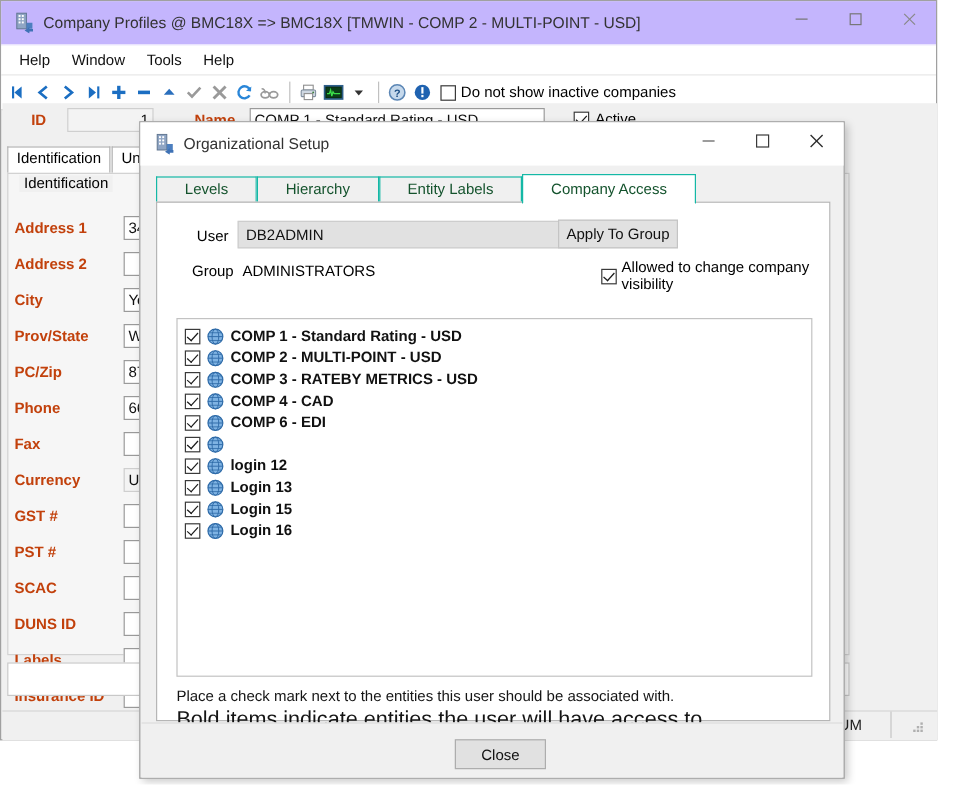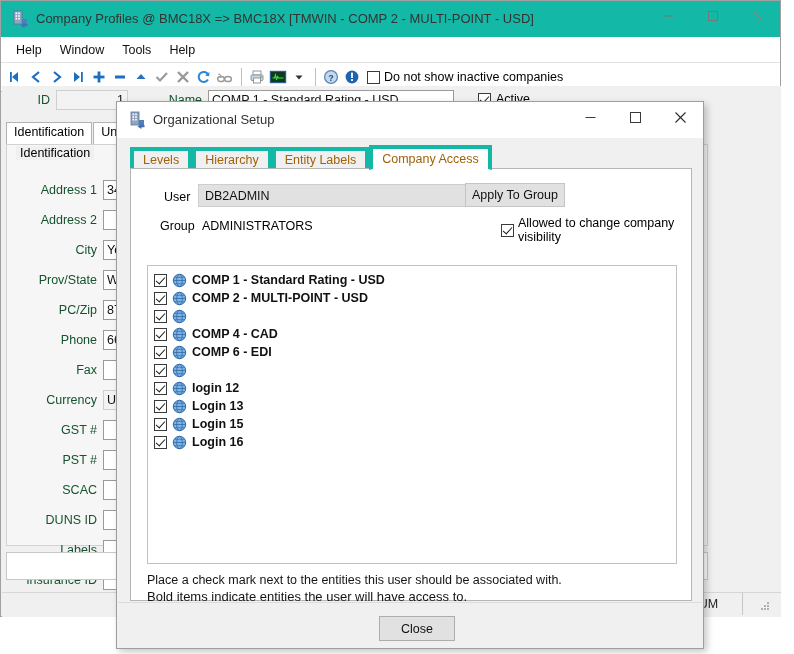--- a/index.html
+++ b/index.html
@@ -24,21 +24,21 @@
     left: 0; top: 0;
     width: 781px;
     height: 617px;
     background: #f0f0f0;
     border: 1px solid #a0a0a0;
     box-sizing: border-box;
   }
   .app-titlebar {
     position: relative;
     height: 36px;
-    background: #14b8a6;
+    background: #c4b5fd;
     border-bottom: 1px solid #ffffff;
   }
   .app-icon {
     position: absolute;
     left: 10px; top: 9px;
     width: 18px; height: 18px;
   }
   .app-title {
     position: absolute;
     left: 35px; top: 10px;
@@ -125,24 +125,25 @@
     height: 531px;
     background: #f0f0f0;
     overflow: hidden;
   }
   .field-row {
     position: absolute;
     display: flex;
     align-items: center;
   }
   .fld-label {
-    text-align: right;
-    font-size: 12.5px;
-    color: #14532d;
+    text-align: left;
+    font-size: 12.5px;
+    color: #c2410c;
     padding-right: 6px;
+    font-weight: bold;
   }
   .fld-box {
     border: 1px solid #9a9a9a;
     background: #ffffff;
     height: 20px;
     box-sizing: border-box;
     font-size: 12.5px;
     padding: 2px 3px;
     color: #111111;
     overflow: hidden;
@@ -242,27 +243,27 @@
 
   .dlg-tabstrip {
     position: absolute;
     left: 13px; top: 43px;
     display: flex;
     align-items: flex-end;
     height: 24px;
   }
   .dlg-tab {
     height: 22px;
-    padding: 0 9px;
+    padding: 0 23px;
     display: flex; align-items: center;
-    border: 4px solid #14b8a6;
+    border: 1px solid #14b8a6;
     border-bottom: 1px solid #b6b6b6;
     background: #f0f0f0;
     font-size: 12.5px;
-    color: #a16207;
+    color: #14532d;
     box-sizing: border-box;
   }
   .dlg-tab.active {
     background: #ffffff;
     height: 25px;
     border-bottom: 1px solid #ffffff;
     margin-bottom: -1px;
     z-index: 2;
   }
 
@@ -332,21 +333,21 @@
   .list-item .cb { margin-right: 5px; }
   .globe { width: 15px; height: 15px; margin-right: 5px; flex: none; }
   .item-label {
     font-size: 12.5px;
     font-weight: bold;
     color: #111111;
     white-space: nowrap;
   }
 
   .hint-1 { position: absolute; left: 16px; top: 404px; font-size: 12.5px; color: #151515; }
-  .hint-2 { position: absolute; left: 16px; top: 420px; font-size: 13px; color: #151515; }
+  .hint-2 { position: absolute; left: 16px; top: 420px; font-size: 18px; color: #151515; }
 
   .dlg-footer {
     position: absolute;
     left: 1px; top: 500px;
     width: 584px; height: 45px;
     background: #f0f0f0;
     border-top: 1px solid #dcdcdc;
   }
   .close-btn {
     position: absolute;
@@ -713,20 +714,21 @@
           <span class="cb checked"></span>
           <span class="globe">
             <svg width="15" height="15" viewBox="0 0 15 15">
               <circle cx="7.5" cy="7.5" r="6.2" fill="#7fb3e3" stroke="#2f6ba8" stroke-width="1"></circle>
               <ellipse cx="7.5" cy="7.5" rx="2.8" ry="6.2" fill="none" stroke="#2f6ba8" stroke-width="0.8"></ellipse>
               <line x1="1.3" y1="7.5" x2="13.7" y2="7.5" stroke="#2f6ba8" stroke-width="0.8"></line>
               <line x1="2.5" y1="4.3" x2="12.5" y2="4.3" stroke="#2f6ba8" stroke-width="0.7"></line>
               <line x1="2.5" y1="10.7" x2="12.5" y2="10.7" stroke="#2f6ba8" stroke-width="0.7"></line>
             </svg>
           </span>
+          <span class="item-label">COMP 3 - RATEBY METRICS - USD</span>
         </div>
 
         <div class="list-item">
           <span class="cb checked"></span>
           <span class="globe">
             <svg width="15" height="15" viewBox="0 0 15 15">
               <circle cx="7.5" cy="7.5" r="6.2" fill="#7fb3e3" stroke="#2f6ba8" stroke-width="1"></circle>
               <ellipse cx="7.5" cy="7.5" rx="2.8" ry="6.2" fill="none" stroke="#2f6ba8" stroke-width="0.8"></ellipse>
               <line x1="1.3" y1="7.5" x2="13.7" y2="7.5" stroke="#2f6ba8" stroke-width="0.8"></line>
               <line x1="2.5" y1="4.3" x2="12.5" y2="4.3" stroke="#2f6ba8" stroke-width="0.7"></line>

